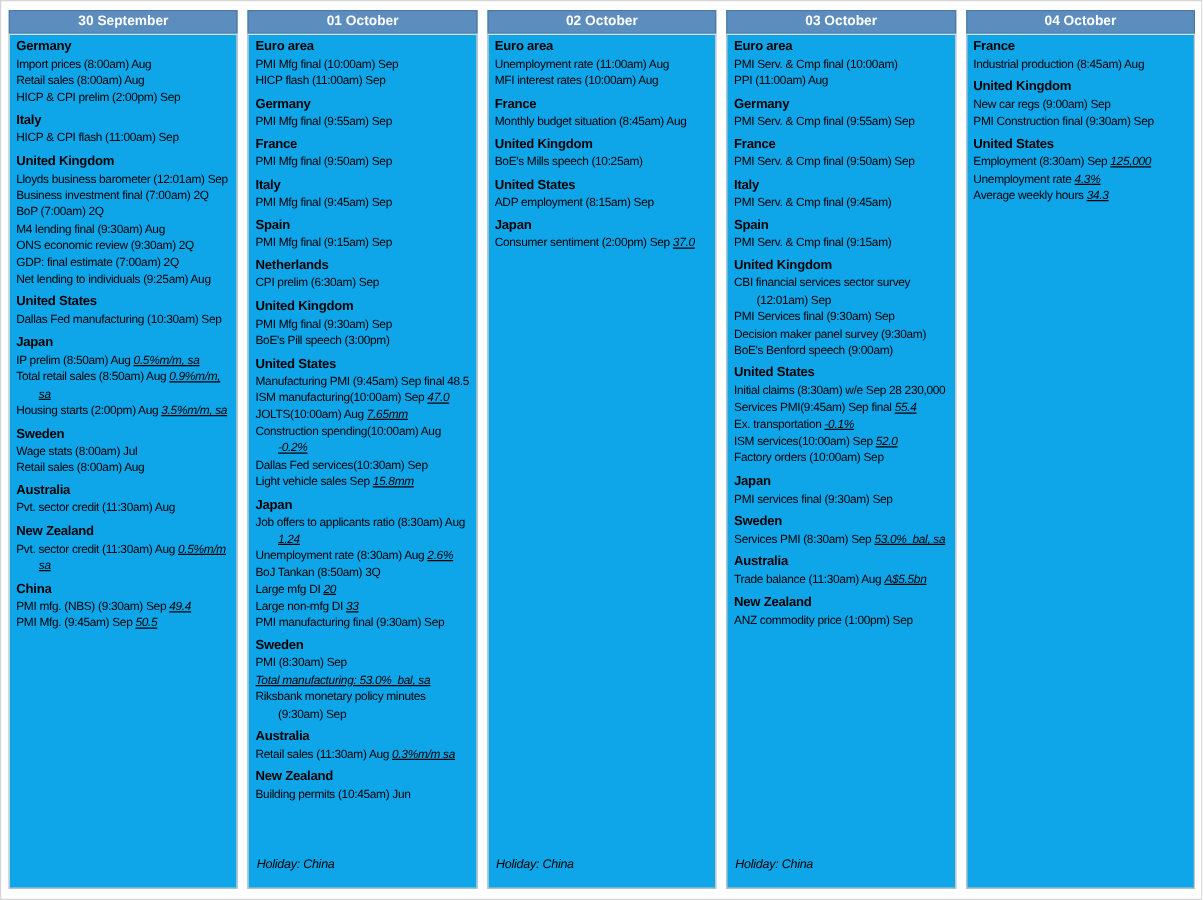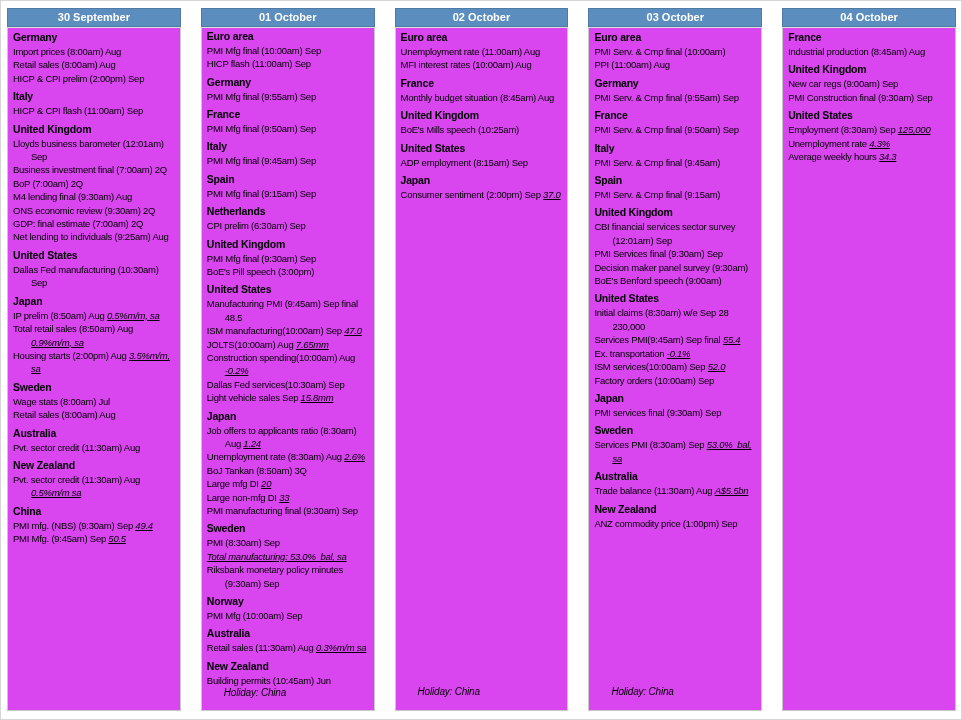--- a/index.html
+++ b/index.html
@@ -2,42 +2,42 @@
 <html><head>
 <meta charset="utf-8">
 <style>
   * { margin:0; padding:0; box-sizing:border-box; }
   html,body { background:#ffffff; font-family:"Liberation Sans", sans-serif; color:#000; }
   .page {
     width:962px; height:720px;
     border:1px solid #d6d6d6;
     background:#fff;
     padding:7px 5px 8px 6px;
-    display:flex; gap:20px;
+    display:flex; gap:8px;
   }
   .column { flex:1 1 0; min-width:0; display:flex; flex-direction:column; }
   .col-header {
     background:#5b8dbf;
     border:1px solid #4d7ba6;
     color:#fff;
     font-weight:bold;
     font-size:11px;
     line-height:15px;
     text-align:center;
     padding:1px 0;
     flex:0 0 auto;
   }
   .col-body {
     border:1px solid #c7c7c7;
     border-top:1px solid #dedede;
     flex:1 1 auto;
     padding:3px 4px 6px 5px;
     display:flex; flex-direction:column;
     overflow:hidden;
-    background:#d946ef;
+    background:#0ea5e9;
     justify-content:center;
   }
   .country {
     font-weight:bold;
     font-size:10.5px;
     line-height:13px;
     margin-top:5px;
     margin-bottom:1px;
     letter-spacing:-0.2px;
   }
@@ -49,21 +49,21 @@
     padding-left:18px;
     text-indent:-18px;
     white-space:normal;
   }
   .event .val { text-decoration:underline;font-style:italic; }
   .spacer { flex:1 1 auto; }
   .holiday {
     font-style:italic;
     font-size:10px;
     letter-spacing:-0.2px;
-    margin:0 0 7px 17px;
+    margin:0 0 7px 1px;
     flex:0 0 auto;
   }
 </style>
 </head>
 <body>
 
 <div class="page">
     <div class="column">
       <div class="col-header">30 September</div>
       <div class="col-body">
@@ -169,24 +169,20 @@
           <div class="event">Large non-mfg DI <span class="val">33</span></div>
           <div class="event">PMI manufacturing final (9:30am) Sep</div>
         </div>
         <div class="section">
           <div class="country">Sweden</div>
           <div class="event">PMI (8:30am) Sep</div>
           <div class="event"><span class="val">Total manufacturing: 53.0%&nbsp; bal, sa</span></div>
           <div class="event">Riksbank monetary policy minutes (9:30am) Sep</div>
         </div>
         <div class="section">
-          <div class="country">Norway</div>
-          <div class="event">PMI Mfg (10:00am) Sep</div>
-        </div>
-        <div class="section">
           <div class="country">Australia</div>
           <div class="event">Retail sales (11:30am) Aug <span class="val">0.3%m/m sa</span></div>
         </div>
         <div class="section">
           <div class="country">New Zealand</div>
           <div class="event">Building permits (10:45am) Jun</div>
         </div>
         <div class="spacer"></div>
         <div class="holiday">Holiday: China</div>
       </div>

